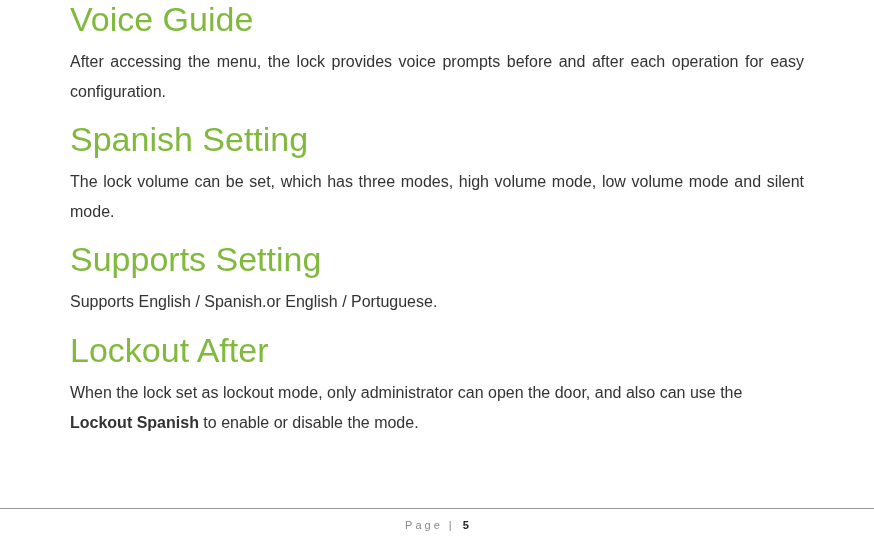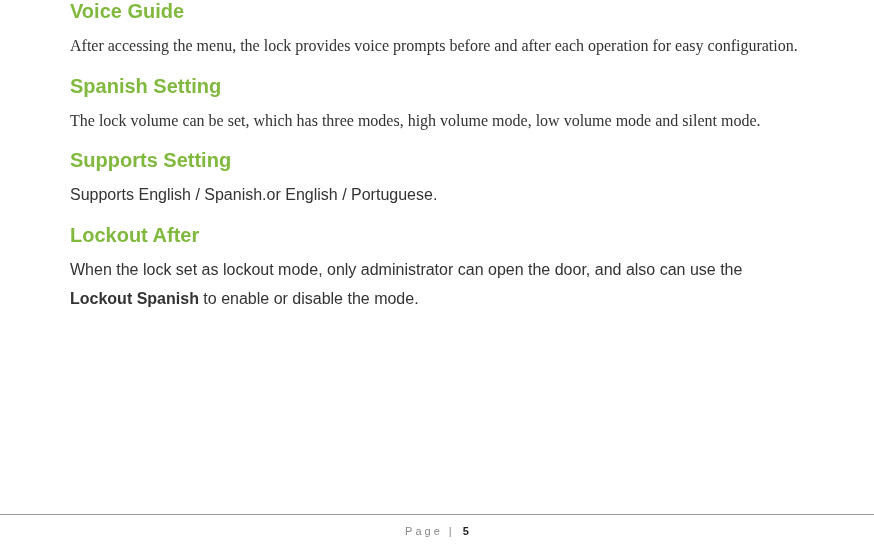--- a/index.html
+++ b/index.html
@@ -11,48 +11,47 @@
     width: 874px;
     height: 547px;
     background: #ffffff;
     font-family: "Segoe UI", Tahoma, sans-serif;
     color: #333;
     position: relative;
     padding: 0 70px;
   }
   h2.section-title {
     color: #80b93e;
-    font-size: 20px;
-    font-weight: 700;
+    font-size: 34px;
+    font-weight: 400;
     margin-top: 14px;
     margin-bottom: 8px;
   }
   h2.section-title.first {
     margin-top: 0;
   }
   p.body-text {
     font-size: 16px;
     color: #333;
     line-height: 1.85;
   }
   p.justify {
     text-align: justify;
     text-justify: inter-word;
-    font-family: Liberation Serif, serif;
   }
   .bold-inline {
     font-weight: 700;
   }
   .footer-wrap {
     position: absolute;
     left: 0;
     right: 0;
     bottom: 0;
     width: 874px;
-    padding: 0 0 8px 0;
+    padding: 0 0 14px 0;
     text-align: center;
   }
   .footer-line {
     border: none;
     border-top: 1px solid #999;
     margin: 0 0 6px 0;
   }
   .page-label {
     font-size: 11px;
     color: #888;

